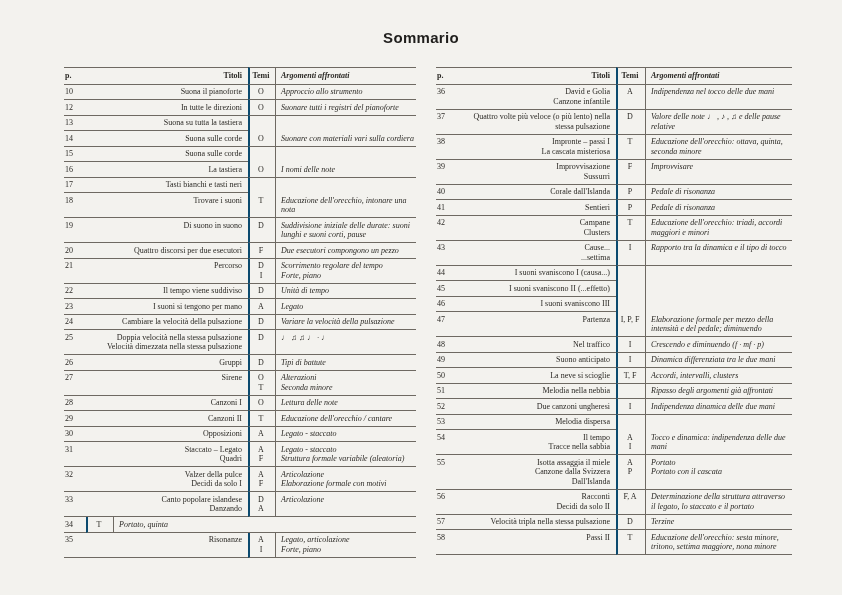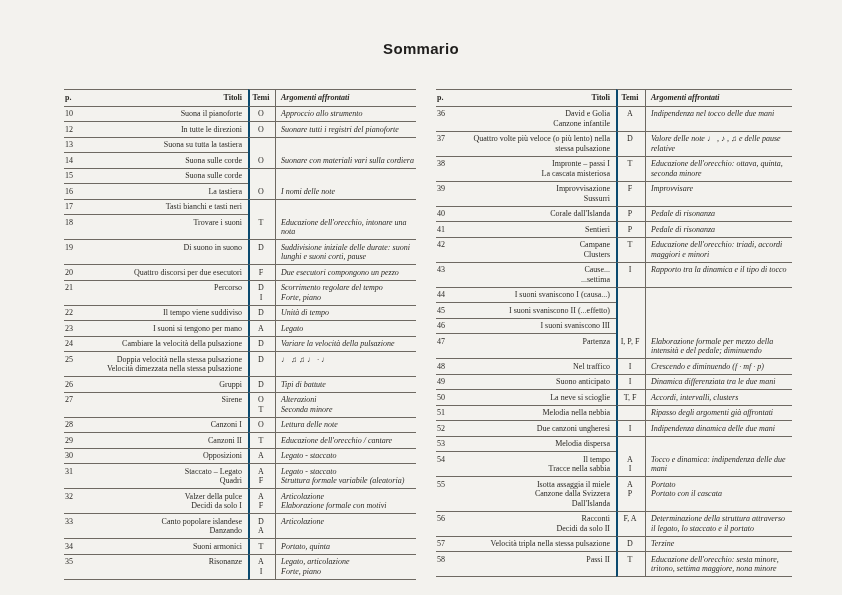--- a/index.html
+++ b/index.html
@@ -8,21 +8,21 @@
     background:#f2f1ed;
     font-family:"Liberation Serif", serif;
     color:#2b2925;
     -webkit-font-smoothing:antialiased;
   }
   .page { width:842px; height:595px; overflow:hidden; position:relative; background:#f3f2ee; }
   .title {
     font-family:"Liberation Sans", sans-serif;
     font-size:15px; font-weight:bold; letter-spacing:.3px;
     text-align:center; color:#1f1e1c;
-    margin:16px; padding:24px 0 16px 0;
+    margin:5px; padding:24px 0 16px 0;
   }
   .tables { display:flex; justify-content:space-between; align-items:flex-start; padding:0 50px 0 64px; }
   .toc-table { font-size:8px; line-height:9.5px; }
   .toc-table.left  { width:352px; }
   .toc-table.right { width:356px; }
   .row { display:flex; align-items:stretch; }
   .cell { padding:2.5px 3px 2.5px 0; border-bottom:1px solid #6e6962; box-sizing:border-box; }
   .c-p { width:22px; padding-left:1px; }
   .c-t { width:162px; padding-right:6px;text-align:right; }
   .right .c-t { width:158px; }
@@ -369,23 +369,20 @@
               <div class="line">A</div>
             </div>
             <div class="cell c-a">
               <div class="line">Articolazione</div>
             </div>
           </div>
           <div class="row">
             <div class="cell c-p">
               <div class="line">34</div>
             </div>
-            <div class="cell c-t">
-              <div class="line">Suoni armonici</div>
-            </div>
             <div class="cell c-m">
               <div class="line">T</div>
             </div>
             <div class="cell c-a">
               <div class="line">Portato, quinta</div>
             </div>
           </div>
           <div class="row">
             <div class="cell c-p">
               <div class="line">35</div>

